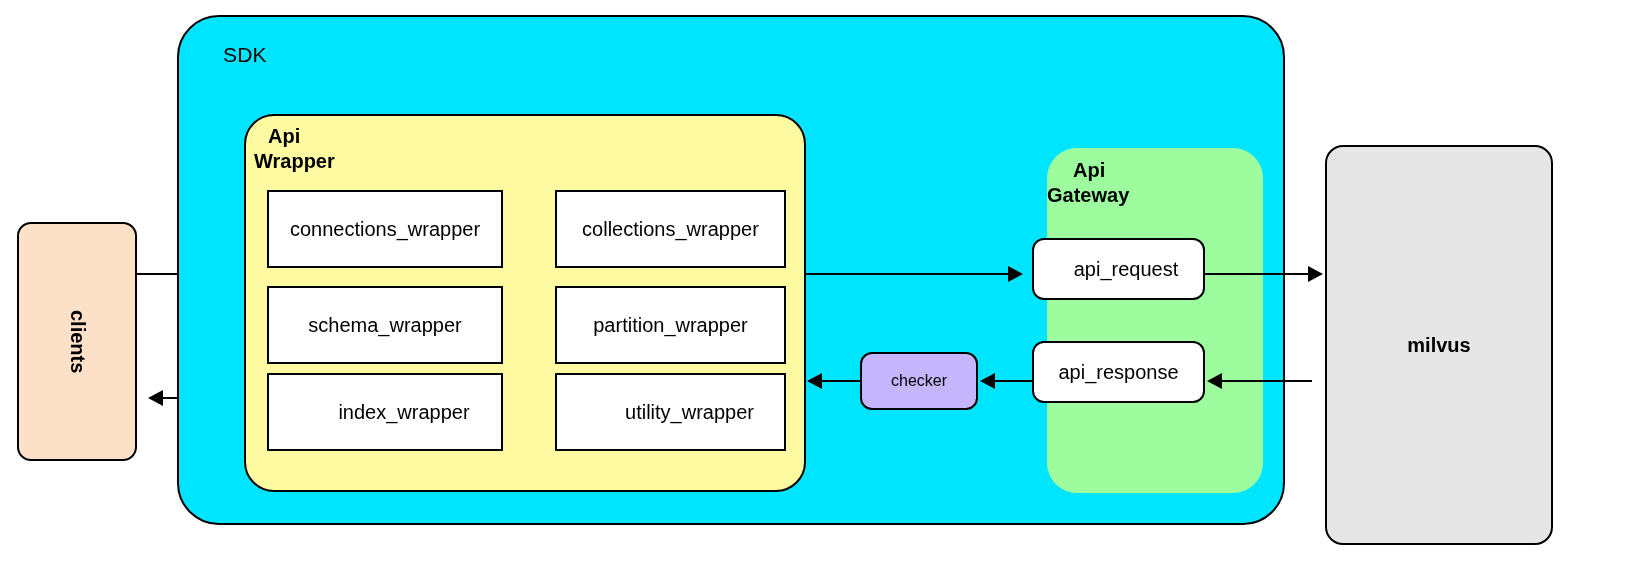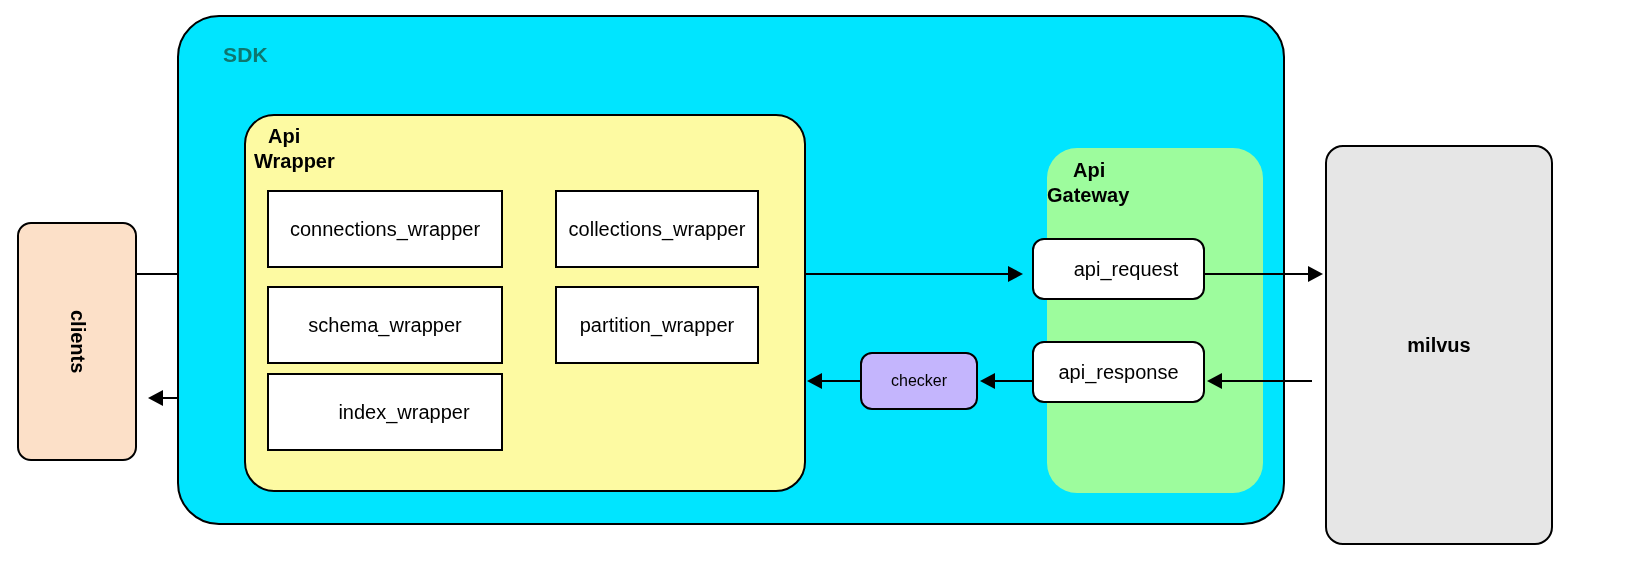--- a/index.html
+++ b/index.html
@@ -35,23 +35,23 @@
     background: #00e5ff;
     border: 2px solid #000000;
     border-radius: 42px;
     display: block;
   }
   .sdk-label {
     position: absolute;
     left: 44px;
     top: 26px;
     font-size: 21px;
-    font-weight: bold;
+    font-weight: normal;
     letter-spacing: 0.2px;
-    color: #0f766e;
+    color: #000000;
   }
   
   .wrapper-container {
     left: 244px;
     top: 114px;
     width: 562px;
     height: 378px;
     background: #fdfaa2;
     border: 2px solid #000000;
     border-radius: 30px;
@@ -76,21 +76,21 @@
     border: 2px solid #000000;
     border-radius: 0;
     display: flex;
     align-items: center;
     justify-content: center;
     font-size: 20px;
     color: #000000;
     box-sizing: border-box;
   }
   .iw-col1 { left: 21px; width: 236px; }
-  .iw-col2 { left: 309px; width: 204px; }
+  .iw-col2 { left: 309px; width: 231px; }
   .iw-row1 { top: 74px; height: 78px; }
   .iw-row2 { top: 170px; height: 78px; }
   .iw-row3 { top: 257px; height: 78px; padding-left: 38px; }
 
   
   .gateway-container {
     left: 1047px;
     top: 148px;
     width: 216px;
     height: 345px;
@@ -224,20 +224,23 @@
     </div>
     <div class="inner-box iw-col1 iw-row2">
       <span>schema_wrapper</span>
     </div>
     <div class="inner-box iw-col2 iw-row2">
       <span>partition_wrapper</span>
     </div>
     <div class="inner-box iw-col1 iw-row3">
       <span>index_wrapper</span>
     </div>
+    <div class="inner-box iw-col2 iw-row3">
+      <span>utility_wrapper</span>
+    </div>
   </div>
 
   <div class="conn h-line" style="left:806px; top:273px; width:205px;"></div>
   <div class="arrow-right" style="left:1008px; top:266px;"></div>
 
   <div class="box checker-box">
     <span>checker</span>
   </div>
 
   <div class="conn h-line" style="left:822px; top:380px; width:40px;"></div>

